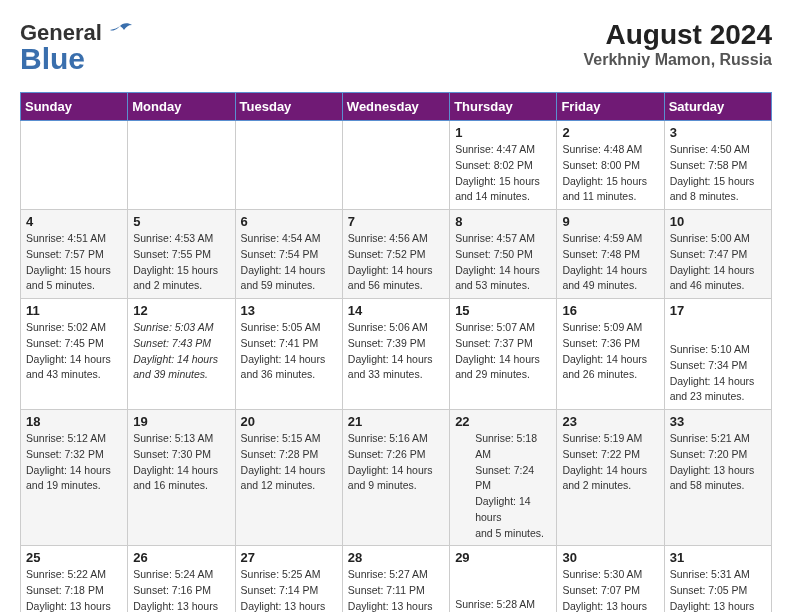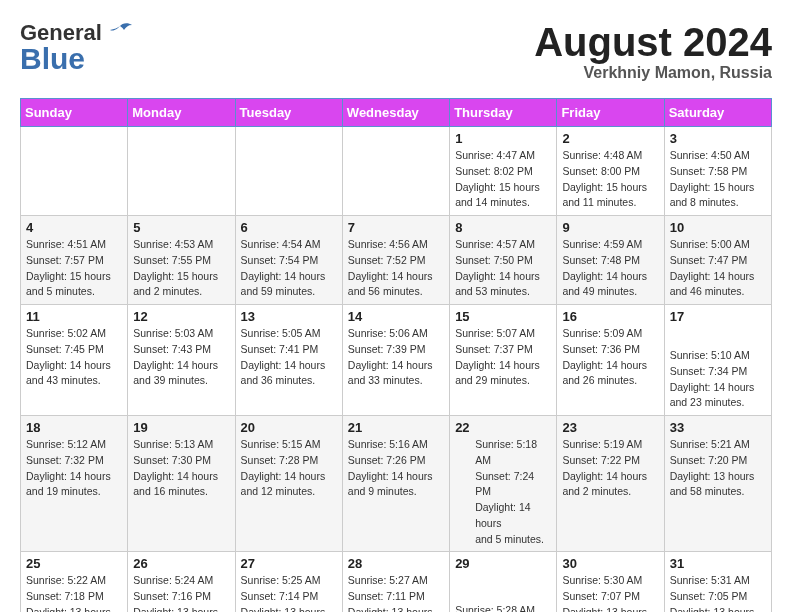--- a/index.html
+++ b/index.html
@@ -21,37 +21,37 @@
       flex-direction: column;
       align-items: flex-start;
     }
     .logo-row {
       display: flex;
       align-items: center;
       gap: 4px;
     }
     .title-area { text-align: right; }
     .month-title {
-      font-size: 40px;
+      font-size: 28px;
       font-weight: bold;
       color: #222;
       line-height: 1.1;
     }
     .location {
       font-size: 16px;
       color: #555;
       font-weight: bold;
     }
     .calendar {
       width: 100%;
       border-collapse: collapse;
       font-size: 11px;
     }
     .calendar th {
-      background: #d946ef;
+      background: #701a75;
       color: #fff;
       padding: 6px 4px;
       text-align: left;
       font-size: 13px;
       font-weight: bold;
       border: 1px solid #5a8fd0;
     }
     .calendar td {
       border: 1px solid #ccc;
       vertical-align: top;
@@ -188,21 +188,21 @@
       <tr>
         <td>
           <span class="day-num">11</span>
           <div class="day-info" style="white-space: pre-line;">Sunrise: 5:02 AM
 Sunset: 7:45 PM
 Daylight: 14 hours
 and 43 minutes.</div>
         </td>
         <td>
           <span class="day-num">12</span>
-          <div class="day-info" style="white-space: pre-line;">Sunrise: 5:03 AM
+          <div class="day-info" style="white-space: pre-line; font-style: italic;">Sunrise: 5:03 AM
 Sunset: 7:43 PM
 Daylight: 14 hours
 and 39 minutes.</div>
         </td>
         <td>
           <span class="day-num">13</span>
           <div class="day-info" style="white-space: pre-line;">Sunrise: 5:05 AM
 Sunset: 7:41 PM
 Daylight: 14 hours
 and 36 minutes.</div>

